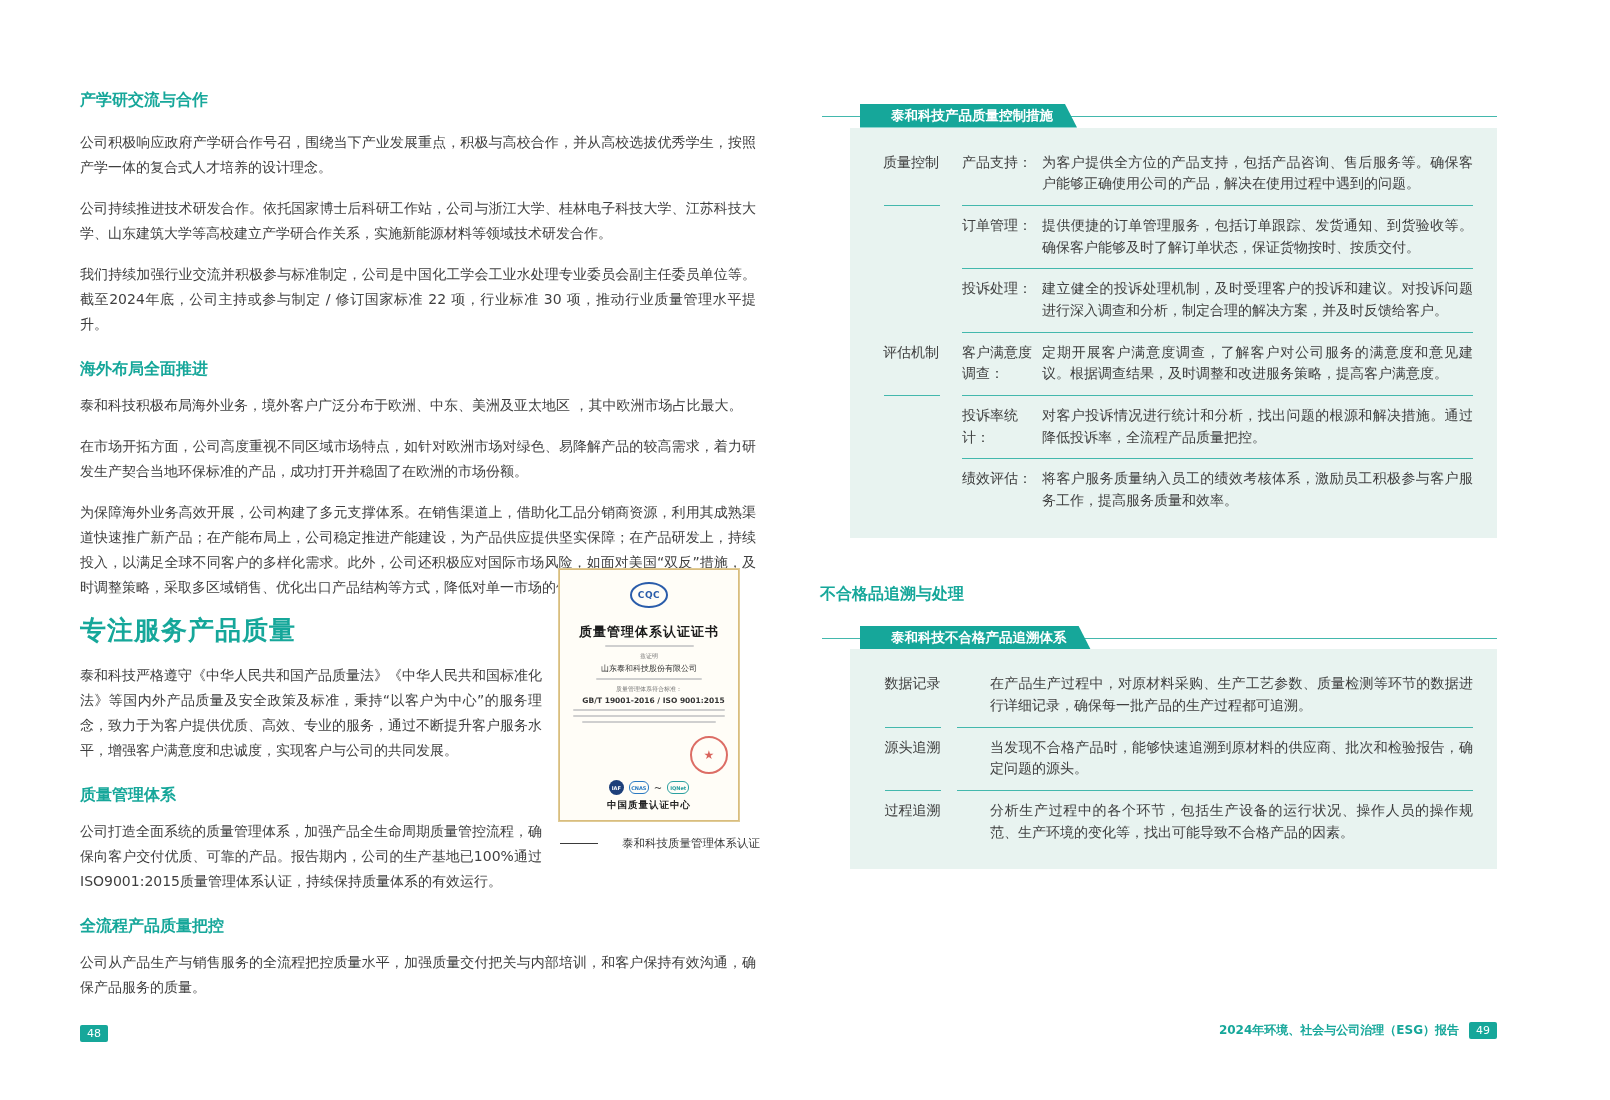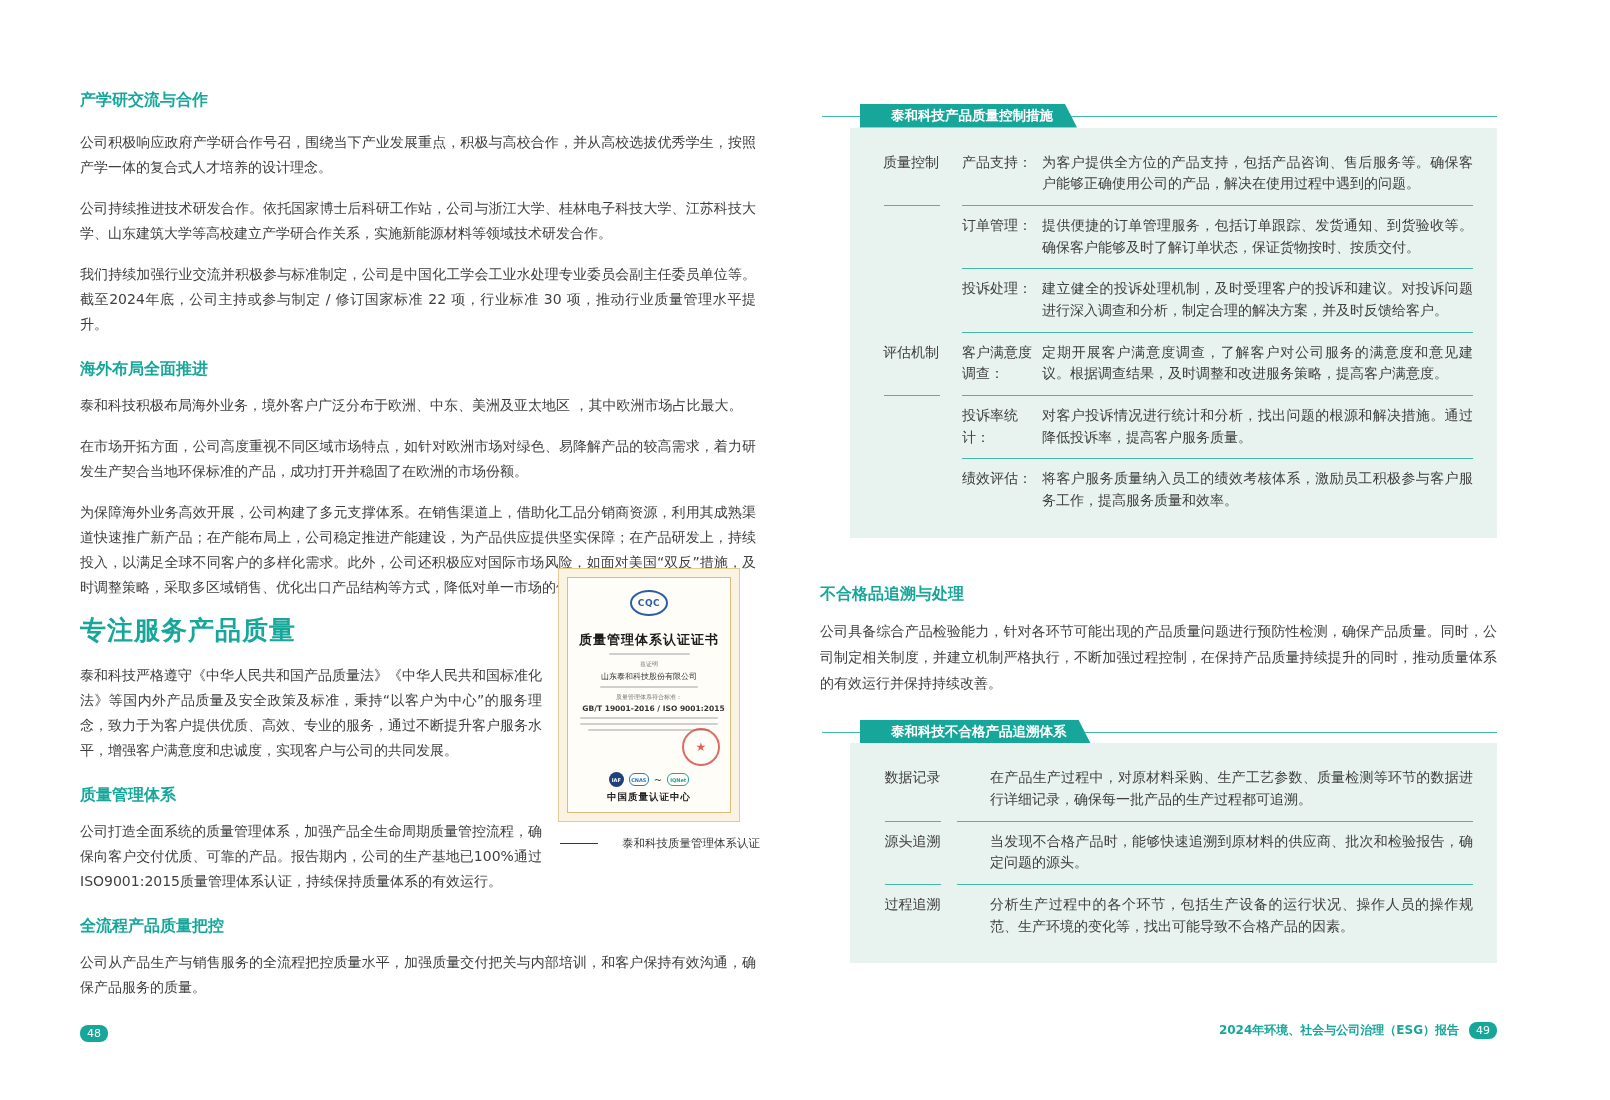--- a/index.html
+++ b/index.html
@@ -24,21 +24,21 @@
   .col-left p, .col-right p{
     font-size:14px;line-height:25px;margin:0 0 16px 0;text-align:justify;color:var(--text);
   }
   p.gap-lg{margin-bottom:24px;}
   p.narrow{width:462px;}
   .mt-sec{margin-top:24px;}
 
   
   .cert{
     position:absolute;left:558px;top:568px;width:182px;height:254px;
-    background:#faf3e1;border:1px solid #e0cb96;box-sizing:border-box;padding:8px;
+    background:#faf3e1;border:1px solid #e0cb96;box-sizing:border-box;padding:0;
   }
   .cert-inner{
     position:relative;width:100%;height:100%;box-sizing:border-box;
     background:#fffdf7;border:1px solid #d9bd7e;
     display:flex;flex-direction:column;align-items:center;text-align:center;
   }
   .cqc-logo{
     margin-top:12px;width:34px;height:22px;border:2px solid #2a5caa;border-radius:50%;
     display:flex;align-items:center;justify-content:center;
     font-size:9px;font-weight:bold;color:#2a5caa;letter-spacing:0.5px;
@@ -100,21 +100,21 @@
   .lined::before{content:"";position:absolute;left:94px;right:0;top:0;border-top:1px solid var(--line);}
   .lsep::after{content:"";position:absolute;left:16px;width:56px;top:0;border-top:1px solid var(--line);}
   .lined2::before{content:"";position:absolute;left:89px;right:0;top:0;border-top:1px solid var(--line);}
   .lsep2::after{content:"";position:absolute;left:17px;width:56px;top:0;border-top:1px solid var(--line);}
   .right-heading{margin-top:48px;}
   .col-right p{line-height:26px;}
 
   
   .pagenum{
     display:inline-block;background:var(--teal);color:#fff;font-size:11px;
-    padding:2px 7px;border-radius:8px;line-height:1.2;
+    padding:2px 7px;border-radius:2px;line-height:1.2;
   }
   .foot-left{position:absolute;left:80px;top:1022px;}
   .foot-right{
     position:absolute;right:113px;top:1022px;display:flex;align-items:center;gap:10px;
   }
   .foot-title{font-size:12px;color:var(--teal);font-weight:bold;}
 </style>
 </head>
 <body>
 
@@ -194,31 +194,30 @@
         <div class="cell-desc">建立健全的投诉处理机制，及时受理客户的投诉和建议。对投诉问题进行深入调查和分析，制定合理的解决方案，并及时反馈给客户。</div>
       </div>
       <div class="trow lined">
         <div class="cell-label">评估机制</div>
         <div class="cell-term">客户满意度调查：</div>
         <div class="cell-desc">定期开展客户满意度调查，了解客户对公司服务的满意度和意见建议。根据调查结果，及时调整和改进服务策略，提高客户满意度。</div>
       </div>
       <div class="trow lined lsep">
         <div class="cell-label"></div>
         <div class="cell-term">投诉率统计：</div>
-        <div class="cell-desc">对客户投诉情况进行统计和分析，找出问题的根源和解决措施。通过降低投诉率，提高客户服务质量。</div>
+        <div class="cell-desc">对客户投诉情况进行统计和分析，找出问题的根源和解决措施。通过降低投诉率，全流程产品质量把控。</div>
       </div>
       <div class="trow lined">
         <div class="cell-label"></div>
         <div class="cell-term">绩效评估：</div>
         <div class="cell-desc">将客户服务质量纳入员工的绩效考核体系，激励员工积极参与客户服务工作，提高服务质量和效率。</div>
       </div>
     </div>
 
     <h3 class="h-sub tight right-heading">不合格品追溯与处理</h3>
-    <p>公司具备综合产品检验能力，针对各环节可能出现的产品质量问题进行预防性检测，确保产品质量。同时，公司制定相关制度，并建立机制严格执行，不断加强过程控制，在保持产品质量持续提升的同时，推动质量体系的有效运行并保持持续改善。</p>
 
     <div class="tab-block mt-sec">
       <div class="tab-rule"></div>
       <div class="tab">泰和科技不合格产品追溯体系</div>
     </div>
     <div class="panel">
       <div class="trow2">
         <div class="cell-label">数据记录</div>
         <div class="cell-desc">在产品生产过程中，对原材料采购、生产工艺参数、质量检测等环节的数据进行详细记录，确保每一批产品的生产过程都可追溯。</div>
       </div>

